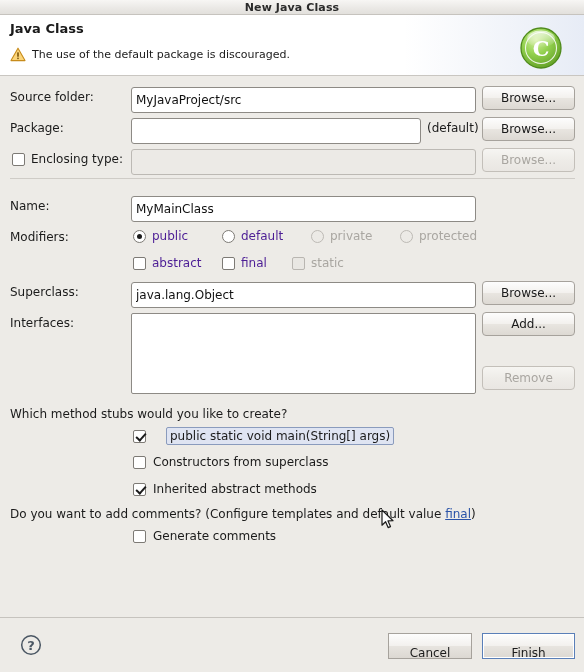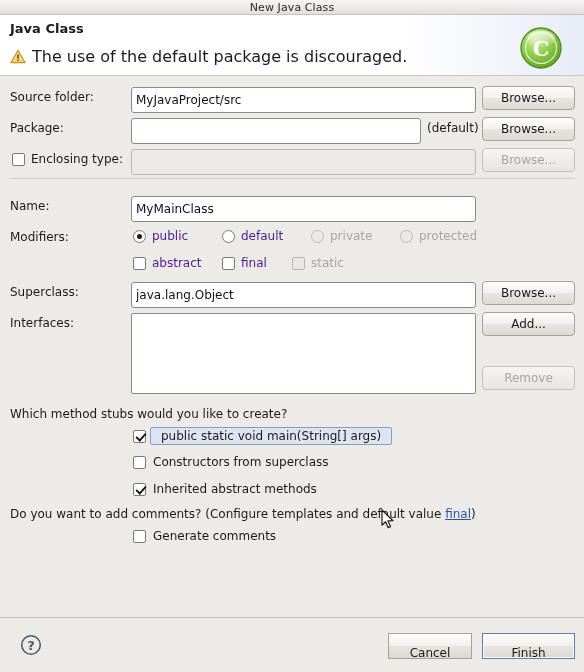--- a/index.html
+++ b/index.html
@@ -22,21 +22,21 @@
     height: 15px;
     background: linear-gradient(to bottom, #f7f6f4 0%, #ebe9e6 55%, #e2e0dc 100%);
     border-bottom: 1px solid #c6c3be;
     display: flex;
     align-items: center;
     justify-content: center;
     box-sizing: border-box;
   }
   .titlebar-text {
     font-size: 11px;
-    font-weight: normal;
+    font-weight: bold;
     color: #2b2b2b;
     letter-spacing: .1px;
     line-height: 1;
   }
 
   
   .header {
     position: relative;
     height: 61px;
     background: #ffffff;
@@ -59,21 +59,21 @@
     color: #1b1b1b;
   }
   .header-msg-row {
     position: absolute;
     left: 10px; top: 32px;
     display: flex;
     align-items: center;
     gap: 6px;
   }
   .header-msg {
-    font-size: 16px;
+    font-size: 11px;
     color: #1b1b1b;
   }
   .warn-icon { width: 16px; height: 15px; display: block; }
   .header-logo {
     position: absolute;
     right: 21px; top: 11px;
     width: 44px; height: 44px;
   }
 
   
@@ -239,22 +239,22 @@
   .stub .stxt {
     margin-left: 7px;
     font-size: 12px;
     color: #1b1b1b;
     white-space: nowrap;
   }
   .stub .stxt.selected {
     background: #dfe4f2;
     border: 1px solid #8a9bbd;
     border-radius: 2px;
-    padding: 1px 10px;
-    margin-left: 4px;
+    padding: 1px 3px;
+    margin-left: 20px;
   }
 
   
   .footer {
     position: relative;
     height: 54px;
     background: #edebe7;
     border-top: 1px solid #c6c3be;
     box-sizing: border-box;
   }

